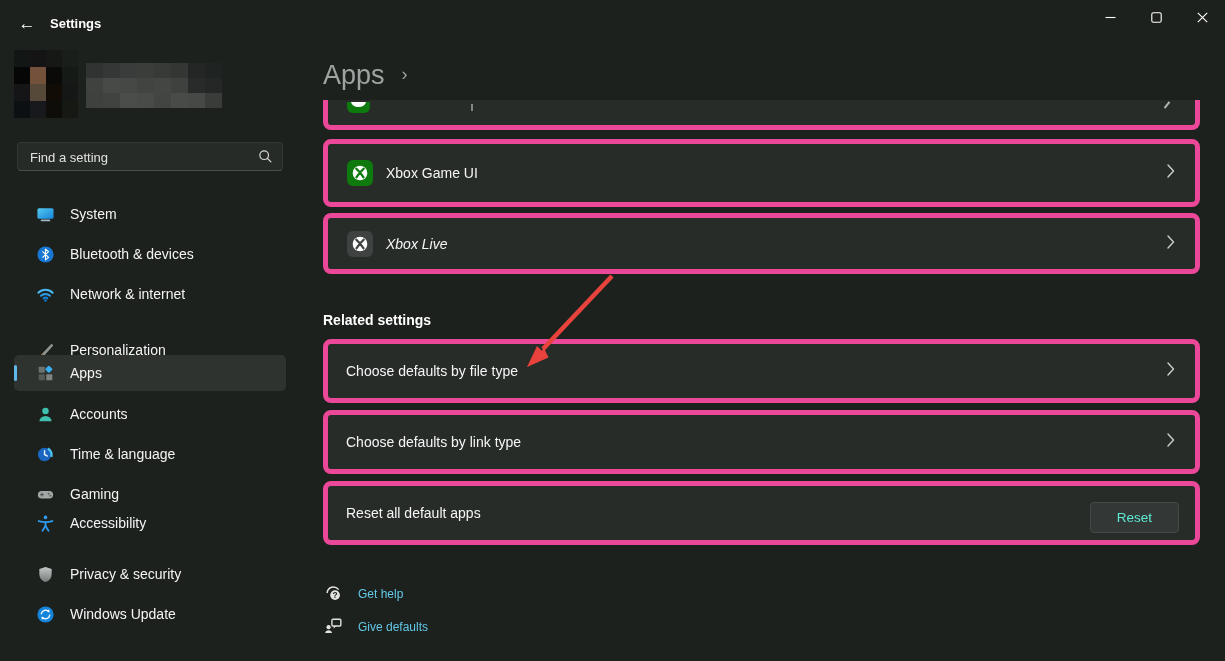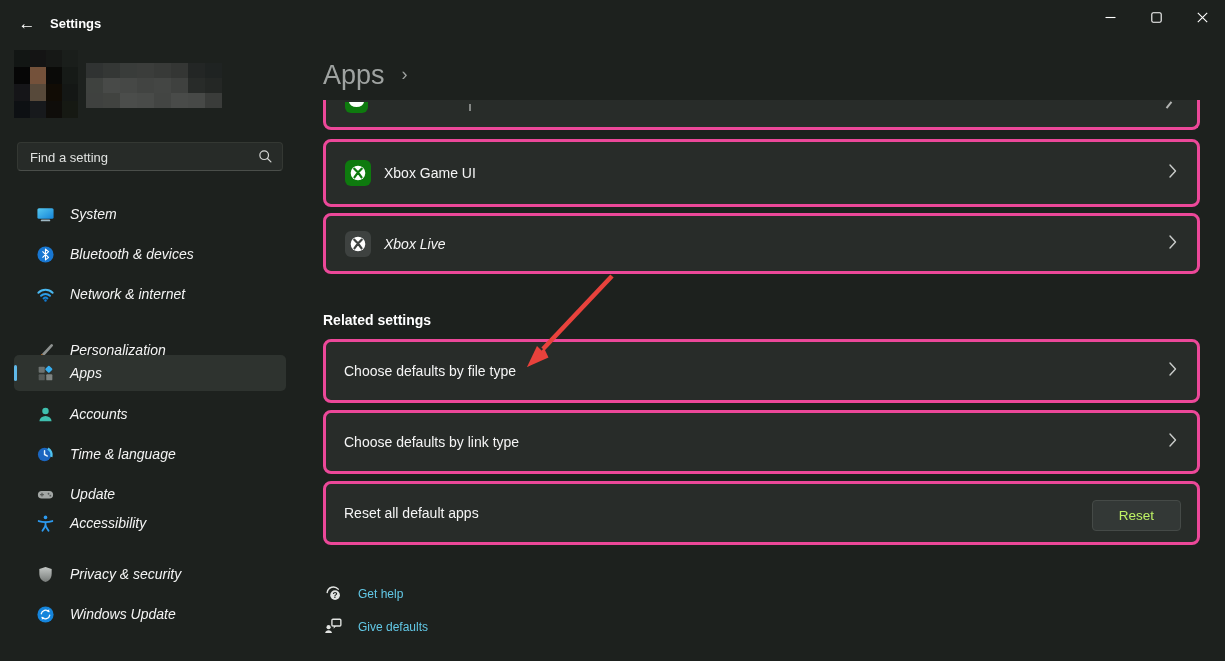--- a/index.html
+++ b/index.html
@@ -20,50 +20,50 @@
   .sidebar{position:absolute;left:0;top:44px;width:300px;height:617px;}
   .mosaic{display:grid;position:absolute;}
   .avatar{left:14px;top:6px;width:64px;height:68px;}
   .pname{left:86px;top:19px;width:136px;height:45px;}
   .search-box{position:absolute;left:17px;top:98px;width:266px;height:29px;
     background:#272b28;border:1px solid #343833;border-bottom:1px solid #4a4e4a;border-radius:4px;box-sizing:border-box;}
   .search-box input{position:absolute;left:10px;top:0;width:220px;height:27px;background:transparent;border:none;outline:none;
     color:#e6e8e6;font-size:13px;font-family:inherit;}
   .search-box input::placeholder{color:#e0e2e0;opacity:1;}
   .search-ico{position:absolute;right:9px;top:6px;}
-  .nav-item{position:absolute;left:14px;width:272px;height:36px;border-radius:5px;display:flex;align-items:center;cursor:pointer;font-style:italic;}
+  .nav-item{position:absolute;left:14px;width:272px;height:36px;border-radius:5px;display:flex;align-items:center;cursor:pointer;}
   .nav-item.selected{background:#2e332f;}
   .sel-bar{position:absolute;left:0px;top:10px;width:3px;height:16px;border-radius:2px;background:#5fb8e8;}
   .nav-ico{width:19px;height:19px;margin-left:22px;display:flex;align-items:center;justify-content:center;}
   .nav-label{margin-left:15px;font-size:14px;color:#f4f4f4;}
   
   .breadcrumb{position:absolute;left:323px;top:58px;height:34px;display:flex;align-items:center;}
   .bc-parent{font-size:27px;color:#9fa3a1;cursor:pointer;}
   .bc-sep{font-size:18px;color:#9fa3a1;margin:0 17px;position:relative;top:-1px;}
   .bc-current{font-size:27px;font-weight:700;color:#ffffff;}
-  .card{position:absolute;left:323px;width:877px;background:#282c29;border:3px solid #ec4899;border-radius:8px;box-sizing:border-box;}
+  .card{position:absolute;left:323px;width:877px;background:#282c29;border:5px solid #ec4899;border-radius:8px;box-sizing:border-box;}
   .card.cut{top:100px;height:30px;border-radius:0 0 8px 8px;border-top:none;overflow:hidden;}
   .card.game{top:139px;height:68px;}
   .card.live{top:213px;height:61px;font-style:italic;}
   .card.file{top:339px;height:64px;}
   .card.link{top:410px;height:64px;}
   .card.reset{top:481px;height:64px;}
   .row-ico{position:absolute;left:19px;top:50%;transform:translateY(-50%);width:26px;height:26px;}
   .row-label{position:absolute;left:58px;top:50%;transform:translateY(-50%);font-size:14px;color:#f5f5f5;white-space:nowrap;}
   .row-label.noicon{left:18px;}
   .chev{position:absolute;right:20px;top:50%;transform:translateY(-50%);}
   .section-heading{position:absolute;left:323px;top:312px;font-size:14px;font-weight:700;color:#ffffff;}
   
   .cut-ico{position:absolute;left:19px;top:2px;width:23px;height:11px;background:#0e7a0e;border-radius:0 0 6px 6px;overflow:hidden;}
   .cut-ico .ball{position:absolute;left:4px;top:-6px;width:15px;height:11px;background:#ffffff;border-radius:50%;}
   .cut-tick{position:absolute;left:143px;top:4px;width:2px;height:7px;background:#9a9d9b;opacity:.8;}
   .cut-chev{position:absolute;right:27px;top:1px;width:2px;height:8px;background:#caccca;transform:rotate(38deg);opacity:.85;}
   
   .reset-btn{position:absolute;right:16px;top:16px;width:89px;height:31px;background:#333836;border:1px solid #454a47;
-    border-radius:4px;color:#bef264;font-size:13.5px;font-family:inherit;cursor:pointer;}
+    border-radius:4px;color:#5eead4;font-size:13.5px;font-family:inherit;cursor:pointer;}
   
   .flink{position:absolute;left:323px;height:20px;display:flex;align-items:center;cursor:pointer;}
   .flink.help{top:584px;}
   .flink.feedback{top:617px;}
   .flink .txt{margin-left:14px;font-size:12px;color:#62c8e6;}
   .arrow-overlay{position:absolute;left:500px;top:258px;pointer-events:none;}
 </style>
 </head>
 <body>
 
@@ -222,21 +222,21 @@
   </div>
   <div class="nav-item" style="top:432px">
     <span class="nav-ico">
       <svg width="19" height="19" viewBox="0 0 20 20">
           <rect x="2" y="6.2" width="16" height="8" rx="4" fill="#a3a7a5"></rect>
           <path d="M6.3 8.2 v4 M4.3 10.2 h4" stroke="#575b59" stroke-width="1.3"></path>
           <circle cx="13.2" cy="9.2" r="0.95" fill="#575b59"></circle>
           <circle cx="15.1" cy="11.2" r="0.95" fill="#575b59"></circle>
         </svg>
     </span>
-    <span class="nav-label">Update</span>
+    <span class="nav-label">Gaming</span>
   </div>
   <div class="nav-item" style="top:461px">
     <span class="nav-ico">
       <svg width="19" height="19" viewBox="0 0 20 20">
           <circle cx="10" cy="3.6" r="1.9" fill="#2d9bf0"></circle>
           <g fill="none" stroke="#2d9bf0" stroke-width="1.9" stroke-linecap="round">
             <path d="M2.8 7.4 Q10 9.6 17.2 7.4"></path>
             <path d="M10 8.8 V12.6"></path>
             <path d="M10 12.6 L6.8 17.6"></path>
             <path d="M10 12.6 L13.2 17.6"></path>

